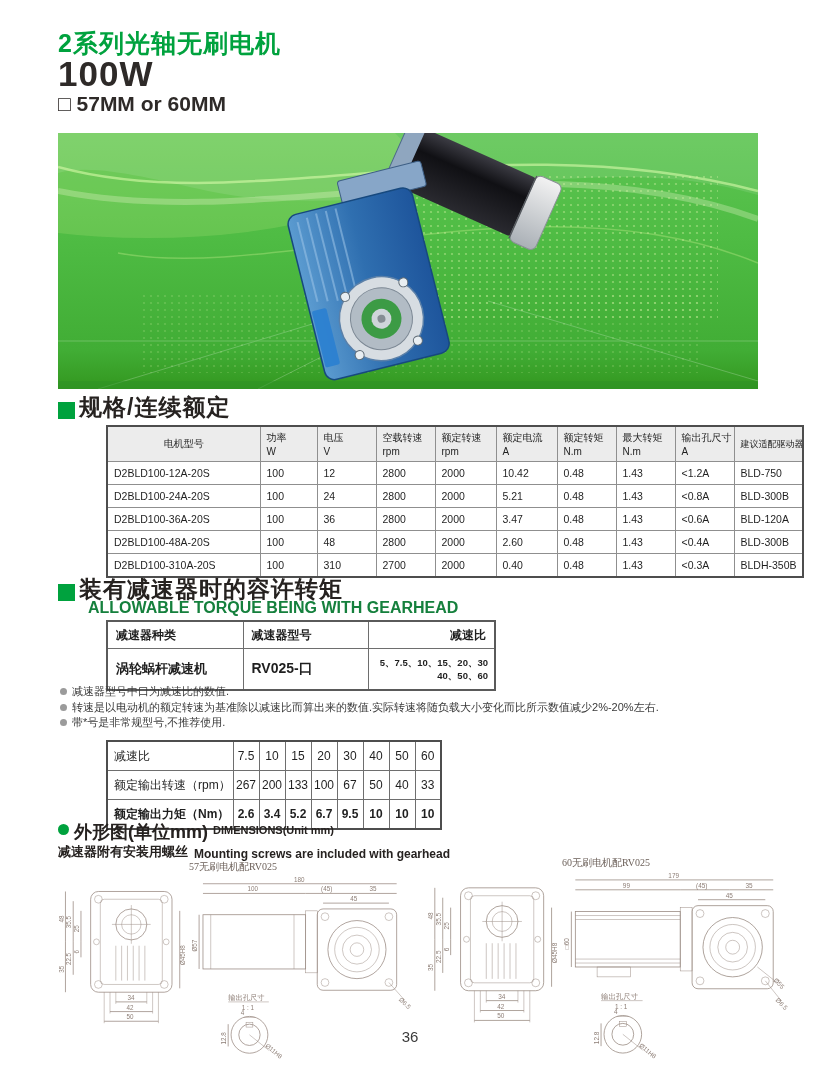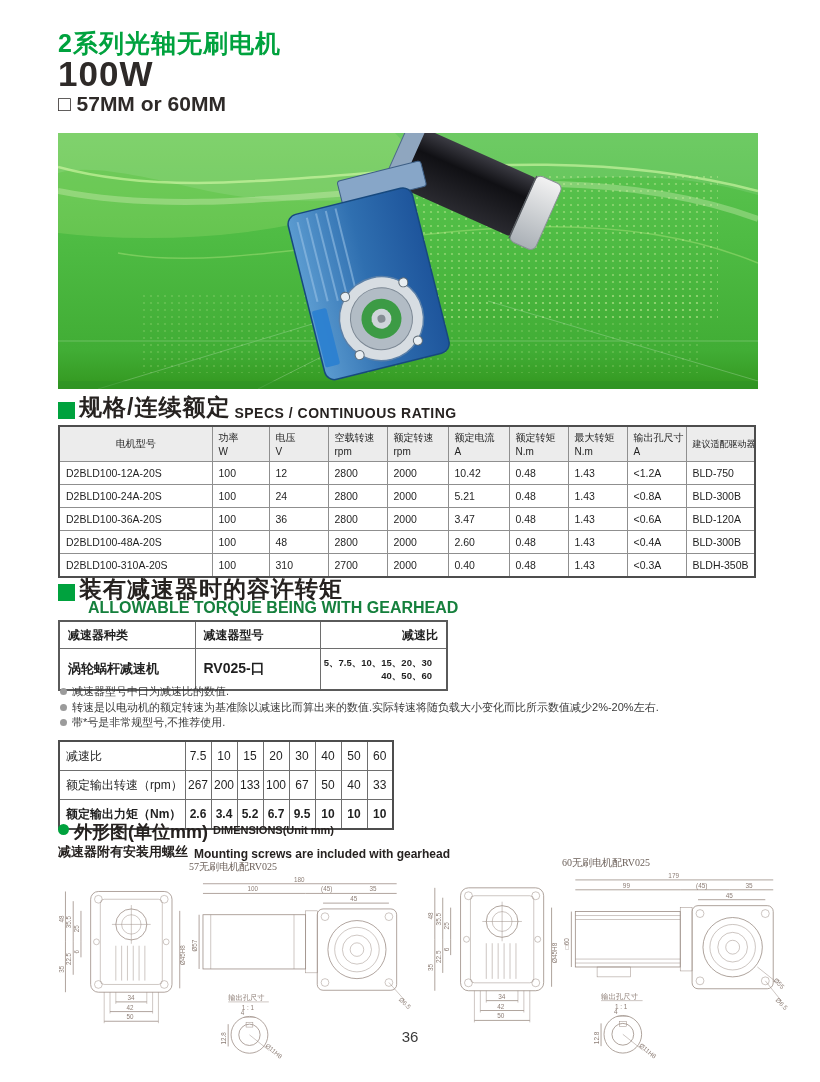--- a/index.html
+++ b/index.html
@@ -19,37 +19,37 @@
   .sec{display:flex;align-items:flex-end;gap:4px;}
   .sq-bullet{width:17px;height:17px;background:#00a23e;margin-bottom:4px;}
   .dot-bullet{width:11px;height:11px;border-radius:50%;background:#00a23e;margin-bottom:5px;}
   .sec-cn{font-size:23px;font-weight:bold;color:#262220;letter-spacing:1px;}
   .sec-en{font-size:14px;font-weight:bold;color:#262220;margin-bottom:2px;letter-spacing:0.5px;}
   .sec1{left:58px;top:392px;}
   .sec2{left:58px;top:574px;}
   .sec2-en{left:88px;top:599px;font-size:16px;font-weight:bold;color:#15803d;}
 
   
-  table{border-collapse:collapse;table-layout:fixed;}
+  table{border-collapse:collapse;table-layout:fixed;margin-left:48px;}
   .t1{left:58px;top:425px;width:696px;font-size:10.5px;border:2px solid #4d4d4d;}
   .t1 th,.t1 td{border:1px solid #8f8f8f;padding:0 0 0 6px;text-align:left;font-weight:normal;color:#1f1f1f;overflow:hidden;white-space:nowrap;}
   .t1 thead th{background:#ececec;height:34px;font-size:10px;vertical-align:middle;}
   .t1 thead th.center{text-align:center;padding:0;}
   .t1 thead th .u{margin-top:1px;}
   .t1 thead th.small{font-size:9px;}
   .t1 tbody td{height:22px;background:#fff;}
 
   .t2{left:58px;top:620px;width:388px;border:2px solid #5a5a5a;}
   .t2 th,.t2 td{border:1.5px solid #6e6e6e;color:#1f1f1f;}
   .t2 thead th{height:24px;font-size:12px;font-weight:bold;text-align:left;padding-left:8px;}
   .t2 thead th.right{text-align:right;padding-right:8px;}
   .t2 tbody td{height:38px;}
   .t2 .gtype{font-size:13px;font-weight:bold;padding-left:8px;}
   .t2 .gmodel{font-size:14px;font-weight:bold;padding-left:8px;}
-  .t2 .gratio{font-size:9.5px;font-weight:bold;text-align:right;padding-right:14px;line-height:13px;}
+  .t2 .gratio{font-size:9.5px;font-weight:bold;text-align:right;padding-right:6px;line-height:13px;}
 
   .notes{left:60px;top:684px;width:700px;}
   .note-line{display:flex;align-items:flex-start;gap:5px;font-size:11px;color:#3a3a3a;line-height:15.5px;}
   .note-dot{width:7px;height:7px;border-radius:50%;background:#9b9b9b;flex:0 0 auto;margin-top:4px;}
 
   .t3{left:58px;top:740px;width:334px;border:2px solid #4d4d4d;font-size:12px;}
   .t3 td{border:1.5px solid #6e6e6e;height:26px;text-align:center;color:#1f1f1f;}
   .t3 td.lbl{text-align:left;padding-left:6px;font-size:12px;}
   .t3 tr.bold td{font-weight:bold;}
 
@@ -138,21 +138,20 @@
         <circle cx="-60" cy="82" r="4.5" fill="#e8eef2" stroke="#5e6a74"></circle>
         <circle cx="0" cy="82" r="4.5" fill="#e8eef2" stroke="#5e6a74"></circle>
       </g>
     </g>
   </svg>
 </div>
 
 <div class="abs sec sec1">
   <div class="sq-bullet"></div>
   <div class="sec-cn">规格/连续额定</div>
-  <div class="sec-en">SPECS / CONTINUOUS RATING</div>
 </div>
 
 <table class="abs t1">
   <colgroup>
     <col style="width:153px">
       <col style="width:57px">
       <col style="width:59px">
       <col style="width:59px">
       <col style="width:61px">
     <col style="width:61px">

